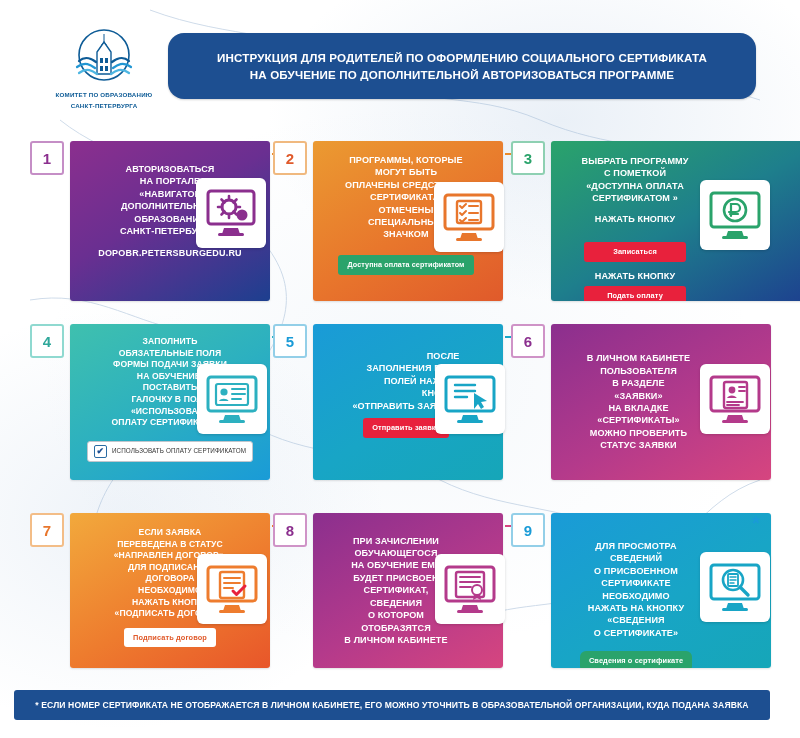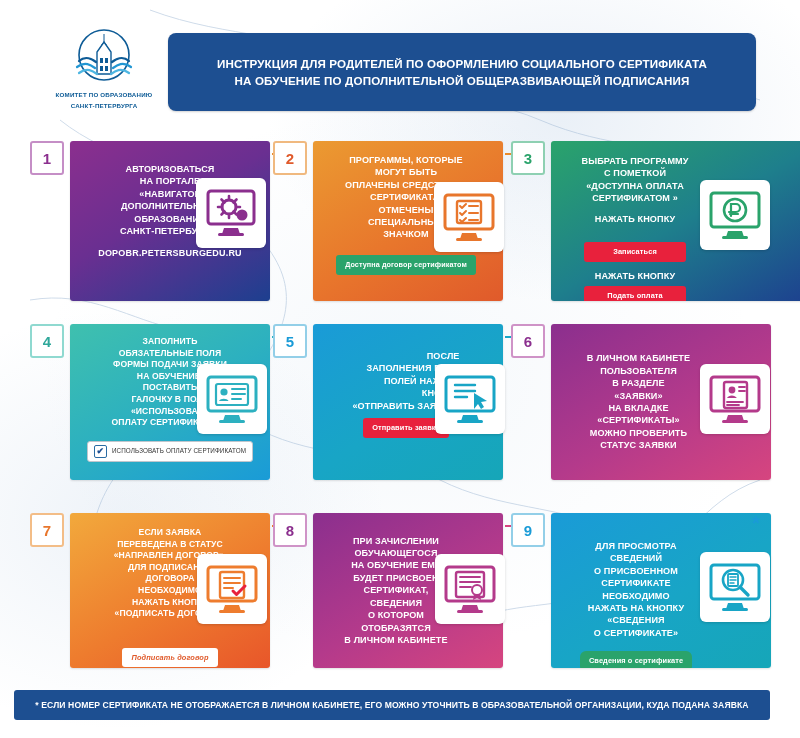--- a/index.html
+++ b/index.html
@@ -28,22 +28,22 @@
   }
   .logo{
     position:absolute;left:44px;top:28px;width:120px;text-align:center;
   }
   .logo-emblem{width:84px;height:60px;margin:0 auto;position:relative;}
   .logo-text{
     font-size:6.2px;line-height:8px;color:#0d5b96;font-weight:bold;
     letter-spacing:.2px;margin-top:3px;
   }
   .title-box{
-    position:absolute;left:168px;top:33px;width:588px;height:78px;
-    background:#1d4f91;border-radius:8px;
+    position:absolute;left:168px;top:33px;width:588px;height:66px;
+    background:#1d4f91;border-radius:16px;
     display:flex;flex-direction:column;align-items:center;justify-content:center;
     box-shadow:0 1px 2px rgba(0,0,0,.18);
   }
   .title-box div{
     color:#fff;font-weight:bold;font-size:11.6px;line-height:17px;letter-spacing:.15px;
     text-align:center;white-space:nowrap;
   }
 
   
   .num{
@@ -129,21 +129,21 @@
           <path d="M51,40 C55,37 61,33 69,39" fill="none" stroke="#2196d3" stroke-width="2.2" stroke-linecap="round"></path>
           <path d="M49,46 C53,43 59,39 67,45" fill="none" stroke="#4db6e2" stroke-width="2.2" stroke-linecap="round"></path>
         </svg>
       </div>
       <div class="logo-text">КОМИТЕТ ПО ОБРАЗОВАНИЮ</div>
       <div class="logo-text">САНКТ-ПЕТЕРБУРГА</div>
     </div>
 
     <div class="title-box">
       <div>ИНСТРУКЦИЯ ДЛЯ РОДИТЕЛЕЙ ПО ОФОРМЛЕНИЮ СОЦИАЛЬНОГО СЕРТИФИКАТА</div>
-      <div>НА ОБУЧЕНИЕ ПО ДОПОЛНИТЕЛЬНОЙ ОБЩЕРАЗВИВАЮЩЕЙ ПОДПИСАНИЯ</div>
+      <div>НА ОБУЧЕНИЕ ПО ДОПОЛНИТЕЛЬНОЙ АВТОРИЗОВАТЬСЯ ПРОГРАММЕ</div>
     </div>
   </div>
 
   <div class="num" style="left:30px;top:141px;border-color:#c58ec6;color:#8b2f8e;">1</div>
   <div class="panel" style="left:70px;top:141px;width:200px;height:160px;background:linear-gradient(150deg,#8b2f8e 0%, #6a2f91 45%, #1d3f8f 100%);">
     <div class="ptext" style="width:180px;left:10px;justify-content:flex-start;padding-top:22px;height:auto;">
       <div style="white-space:pre-line;">АВТОРИЗОВАТЬСЯ
 НА ПОРТАЛЕ
 «НАВИГАТОР
 ДОПОЛНИТЕЛЬНОГО
@@ -171,21 +171,21 @@
   <div class="num" style="left:273px;top:141px;border-color:#f0b97f;color:#e05a2b;">2</div>
   <div class="panel" style="left:313px;top:141px;width:190px;height:160px;background:linear-gradient(150deg,#eb9a31 0%, #e8762c 55%, #e05a2b 100%);">
     <div class="ptext" style="width:170px;left:8px;justify-content:flex-end;padding-top:13px;height:auto;">
       <div style="white-space:pre-line;">ПРОГРАММЫ, КОТОРЫЕ
 МОГУТ БЫТЬ
 ОПЛАЧЕНЫ СРЕДСТВАМИ
 СЕРТИФИКАТА,
 ОТМЕЧЕНЫ
 СПЕЦИАЛЬНЫМ
 ЗНАЧКОМ</div>
-      <div class="btn" style="background:#2aa36b;margin-top:14px;font-size:7.2px;">Доступна договор сертификатом</div>
+      <div class="btn" style="background:#2aa36b;margin-top:14px;font-size:7.2px;">Доступна оплата сертификатом</div>
     </div>
   </div>
   <div class="icon-card" style="left:434px;top:182px;width:70px;height:70px;">
     <svg width="58" height="52" viewBox="0 0 58 52" xmlns="http://www.w3.org/2000/svg">
       <rect x="5" y="4" width="48" height="34" rx="3" fill="none" stroke="#e8762c" stroke-width="3"></rect>
       <path d="M22,42 h14 l2,6 h-18z" fill="#e8762c"></path>
       <rect x="16" y="47" width="26" height="3" rx="1.5" fill="#e8762c"></rect>
       <rect x="17" y="10" width="24" height="22" rx="2" fill="none" stroke="#e8762c" stroke-width="2.4"></rect>
       <path d="M20,15 l2,2 l4,-4 M20,22 l2,2 l4,-4 M20,29 l2,2 l4,-4" fill="none" stroke="#e8762c" stroke-width="2" stroke-linecap="round" stroke-linejoin="round"></path>
       <path d="M29,15 h9 M29,22 h9 M29,29 h9" stroke="#e8762c" stroke-width="2" stroke-linecap="round"></path>
@@ -200,21 +200,21 @@
   <div class="num" style="left:511px;top:141px;border-color:#8ed0b2;color:#2aa36b;">3</div>
   <div class="panel" style="left:551px;top:141px;width:220px;height:160px;background:linear-gradient(150deg,#2aa36b 0%, #1e7f8c 50%, #1d3f8f 100%);padding-left:44px;">
     <div class="ptext" style="width:148px;left:10px;justify-content:flex-start;padding-top:14px;height:auto;">
       <div style="white-space:pre-line;">ВЫБРАТЬ ПРОГРАММУ
 С ПОМЕТКОЙ
 «ДОСТУПНА ОПЛАТА
 СЕРТИФИКАТОМ »</div>
       <div style="margin-top:8px;">НАЖАТЬ КНОПКУ</div>
       <div class="btn" style="background:#e8213c;margin-top:17px;width:84px;">Записаться</div>
       <div style="margin-top:8px;">НАЖАТЬ КНОПКУ</div>
-      <div class="btn" style="background:#e8213c;margin-top:3px;width:84px;">Подать оплата</div>
+      <div class="btn" style="background:#e8213c;margin-top:3px;width:84px;">Подать оплату</div>
     </div>
   </div>
   <div class="icon-card" style="left:700px;top:180px;width:70px;height:70px;">
     <svg width="58" height="52" viewBox="0 0 58 52" xmlns="http://www.w3.org/2000/svg">
       <rect x="5" y="4" width="48" height="34" rx="3" fill="none" stroke="#2aa36b" stroke-width="3"></rect>
       <path d="M22,42 h14 l2,6 h-18z" fill="#2aa36b"></path>
       <rect x="16" y="47" width="26" height="3" rx="1.5" fill="#2aa36b"></rect>
       <circle cx="29" cy="21" r="11" fill="none" stroke="#2aa36b" stroke-width="2.6"></circle>
       <path d="M25,27 V15 h5 a4,4 0 0 1 0,8 h-7 M24,25 h8" fill="none" stroke="#2aa36b" stroke-width="2.2" stroke-linecap="round"></path>
     </svg>
@@ -310,21 +310,21 @@
   <div class="panel" style="left:70px;top:513px;width:200px;height:155px;background:linear-gradient(150deg,#f2a93c 0%, #ee7c2e 55%, #e8562a 100%);">
     <div class="ptext small" style="width:180px;left:10px;justify-content:flex-start;padding-top:14px;height:auto;">
       <div style="white-space:pre-line;text-align:center;">ЕСЛИ ЗАЯВКА
 ПЕРЕВЕДЕНА В СТАТУС
 «НАПРАВЛЕН ДОГОВОР»,
 ДЛЯ ПОДПИСАНИЯ
 ДОГОВОРА
 НЕОБХОДИМО
 НАЖАТЬ КНОПКУ
 «ПОДПИСАТЬ ДОГОВОР»</div>
-      <div class="btn" style="background:#ffffff;color:#e05a2b;margin-top:28px;font-style:italic;">Подписать договор</div>
+      <div class="btn" style="background:#ffffff;color:#e05a2b;margin-top:8px;">Подписать договор</div>
     </div>
   </div>
   <div class="icon-card" style="left:197px;top:554px;width:70px;height:70px;">
     <svg width="58" height="52" viewBox="0 0 58 52" xmlns="http://www.w3.org/2000/svg">
       <rect x="5" y="4" width="48" height="34" rx="3" fill="none" stroke="#ee7c2e" stroke-width="3"></rect>
       <path d="M22,42 h14 l2,6 h-18z" fill="#ee7c2e"></path>
       <rect x="16" y="47" width="26" height="3" rx="1.5" fill="#ee7c2e"></rect>
       <rect x="17" y="9" width="24" height="26" rx="2" fill="none" stroke="#ee7c2e" stroke-width="2.4"></rect>
       <path d="M21,15 h16 M21,20 h16 M21,25 h9" stroke="#ee7c2e" stroke-width="2" stroke-linecap="round"></path>
       <path d="M30,28 l3.5,3.5 L42,23" fill="none" stroke="#e8213c" stroke-width="3" stroke-linecap="round" stroke-linejoin="round"></path>

